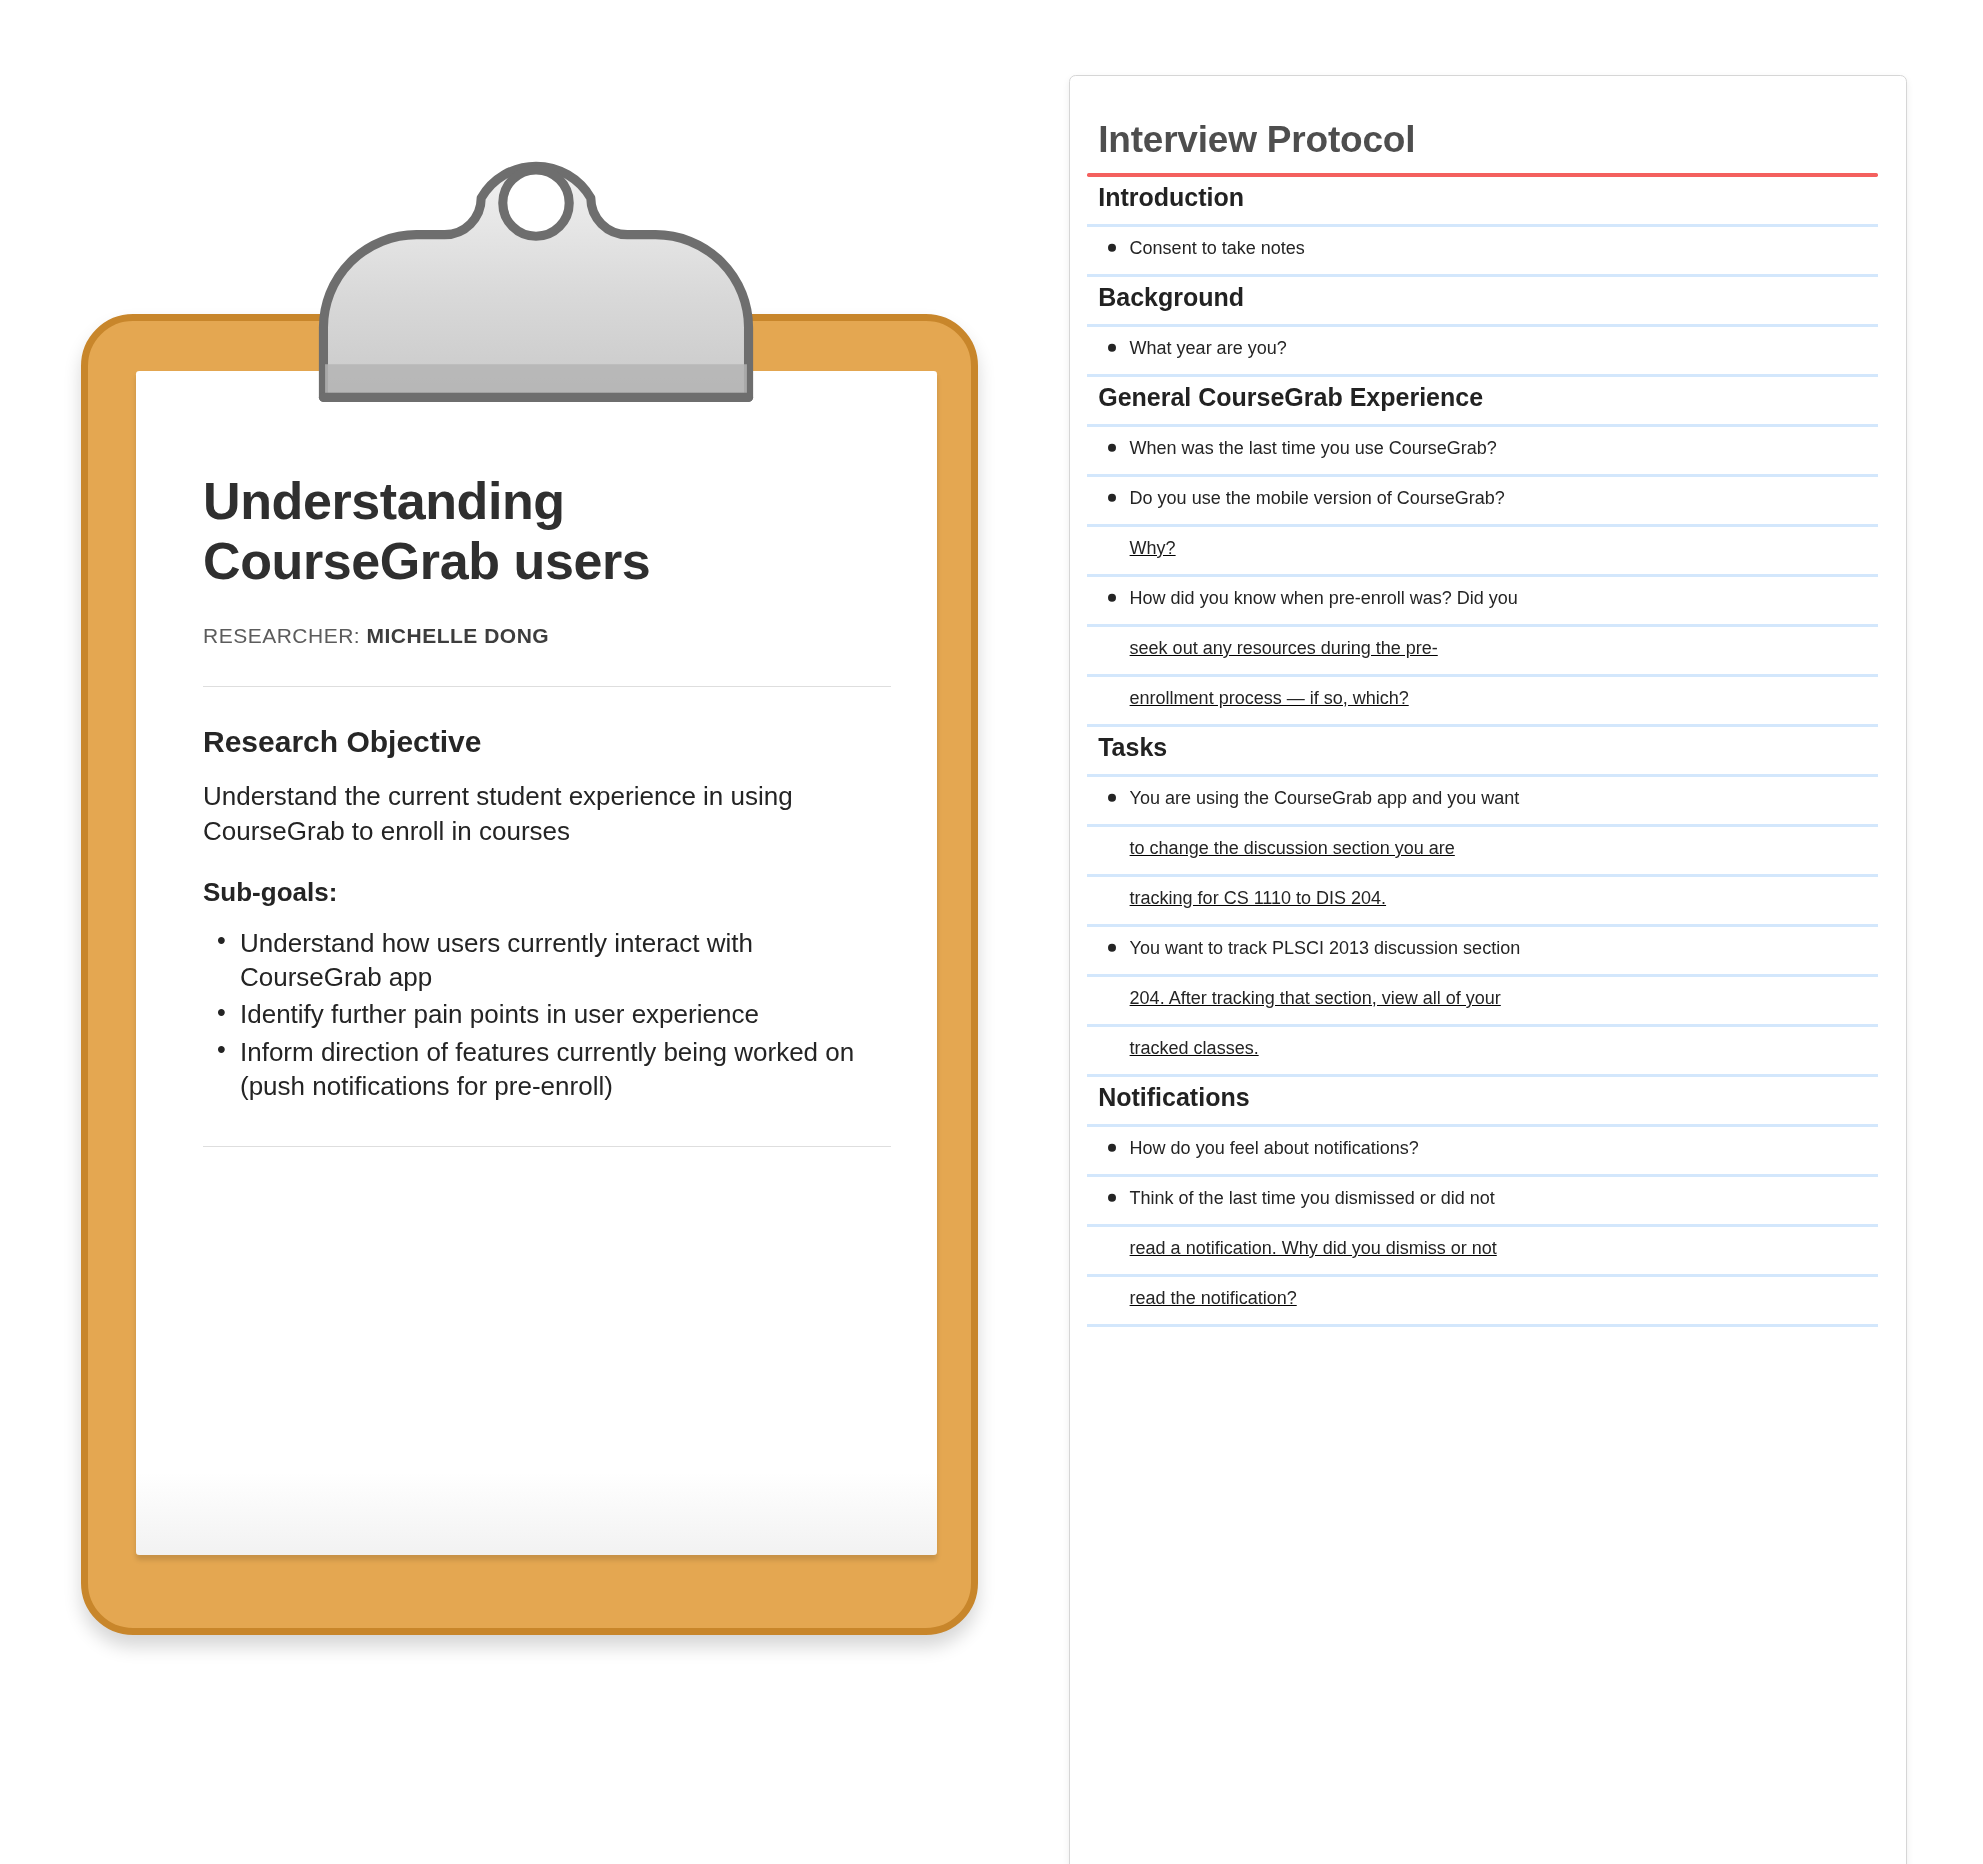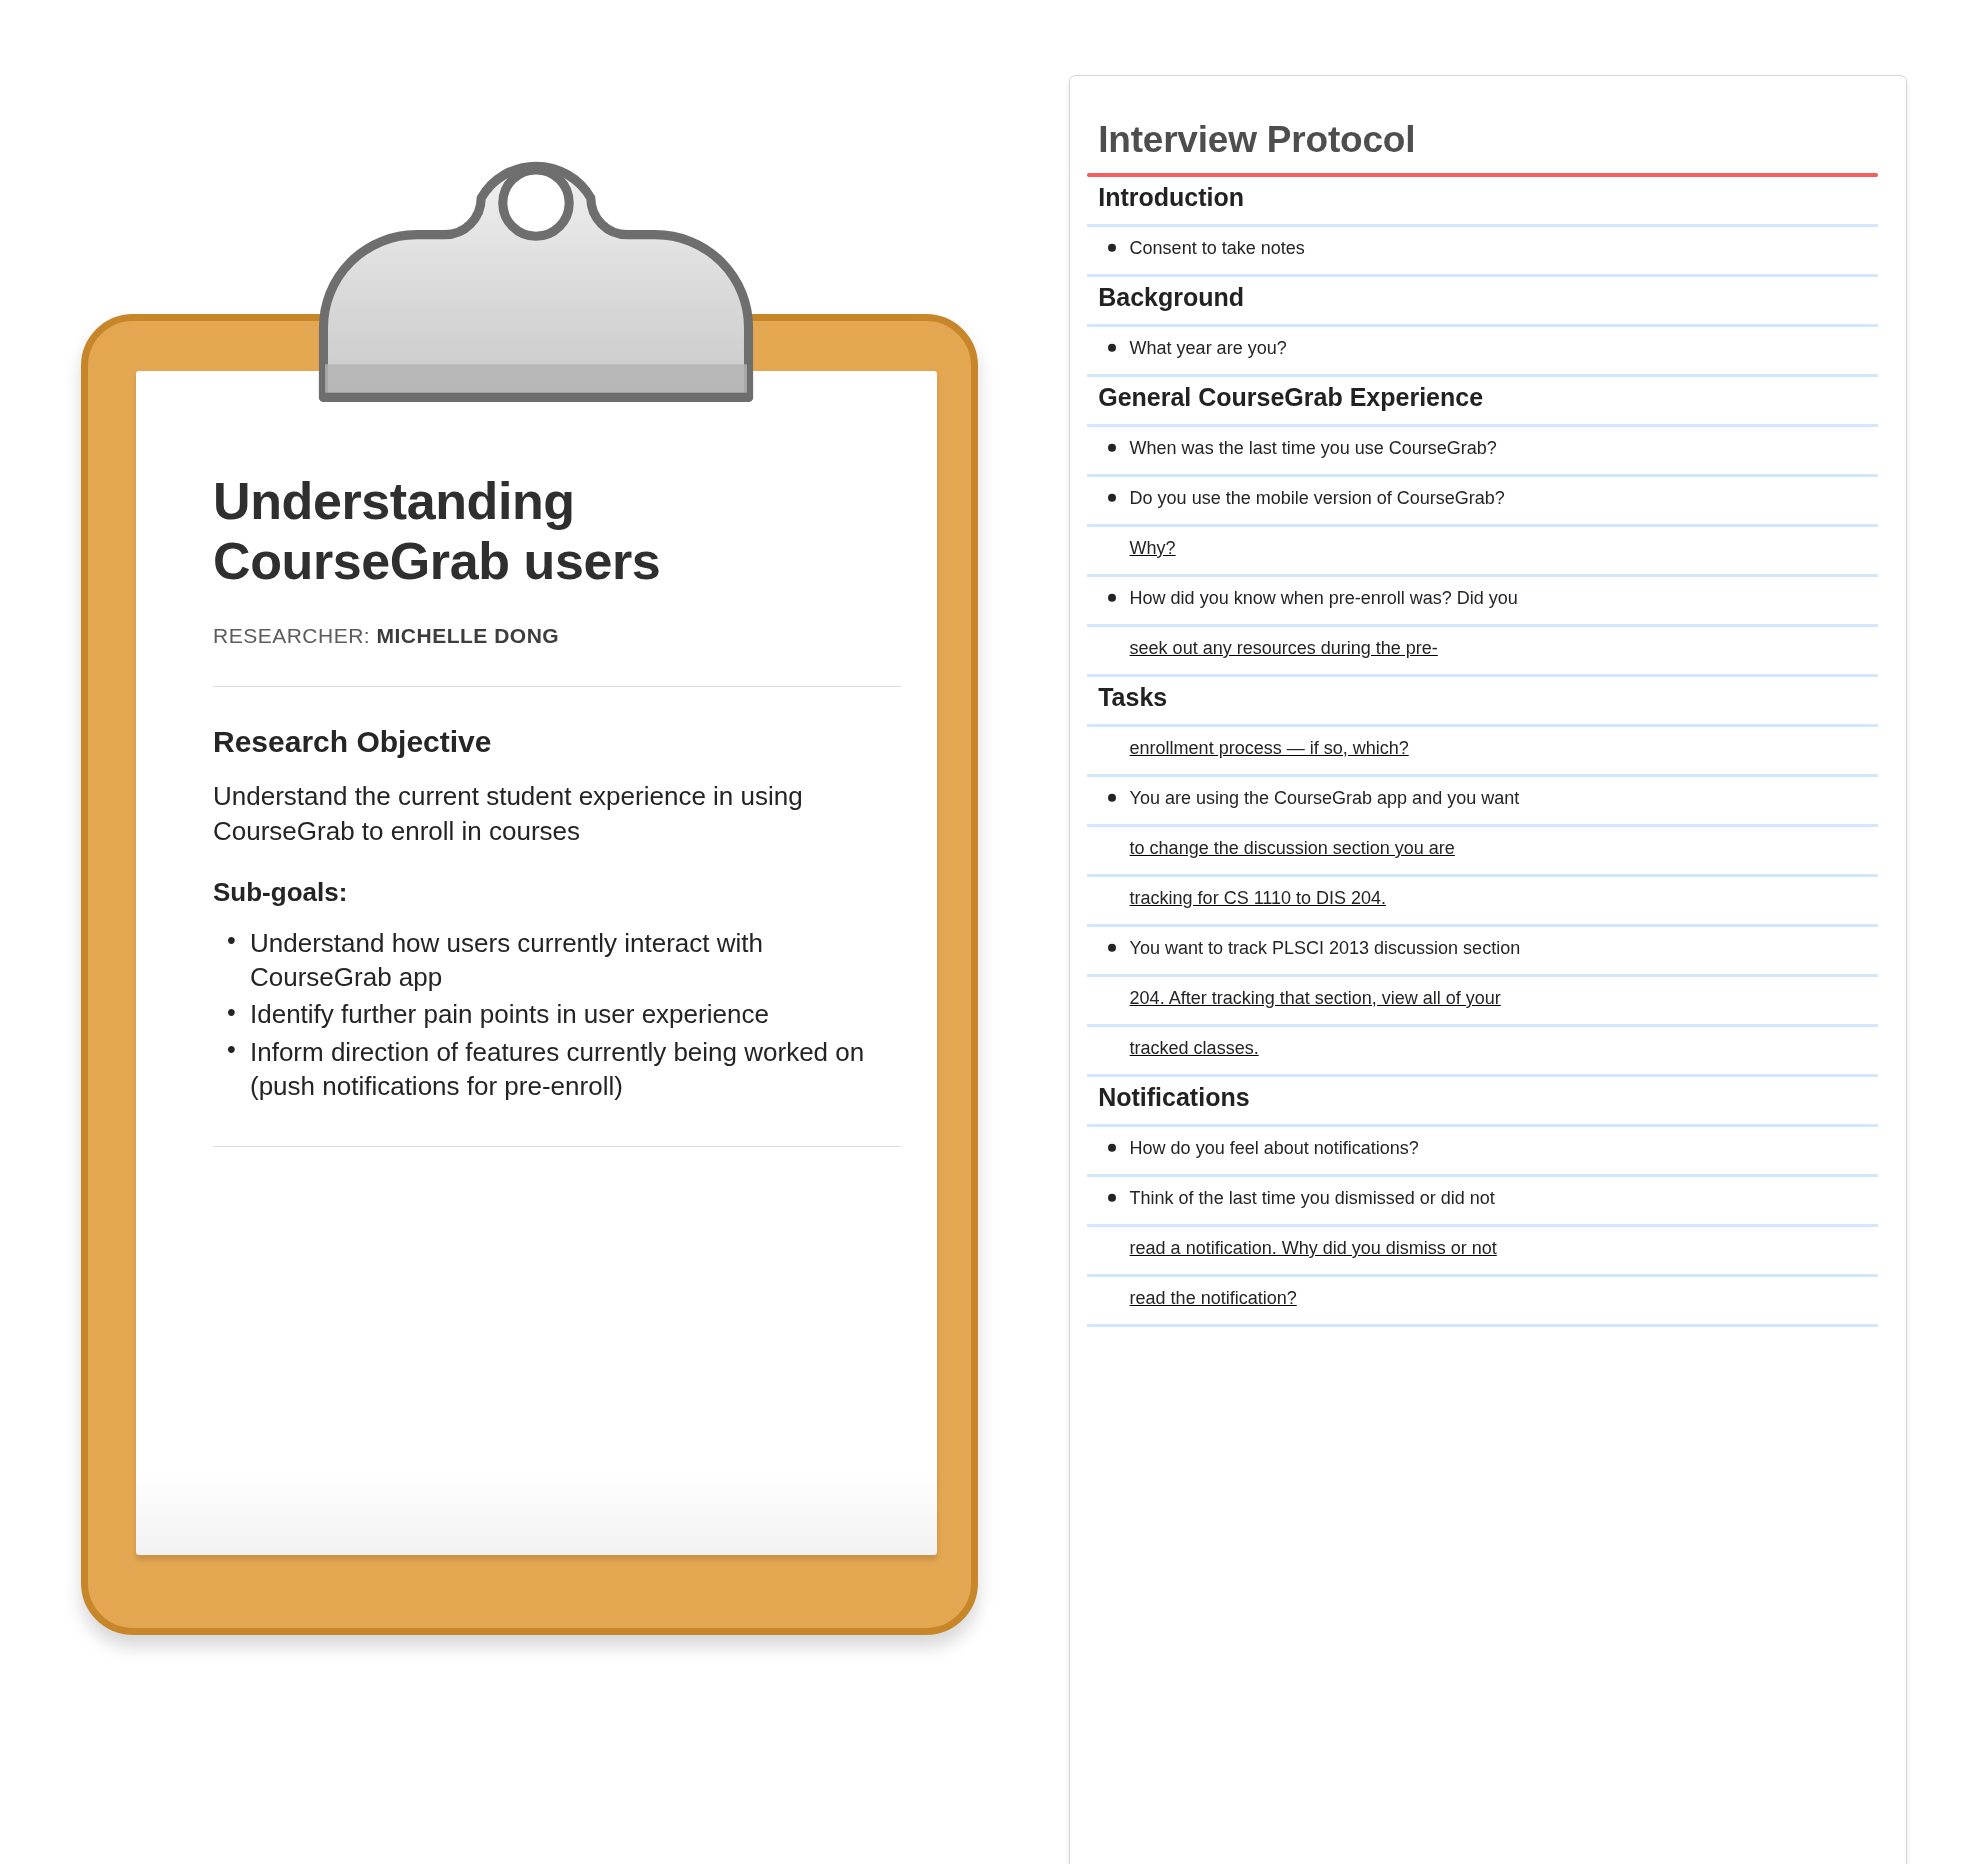--- a/index.html
+++ b/index.html
@@ -48,21 +48,21 @@
     left: 48px;
     top: 50px;
     width: 801px;
     height: 1184px;
     background: linear-gradient(to bottom, #ffffff 0%, #ffffff 93%, #f2f2f2 100%);
     border-radius: 3.3px;
     box-shadow: 0 4.2px 5px rgba(0,0,0,0.13);
   }
   .paper-inner {
     position: absolute;
-    left: 12px;
+    left: 2px;
     top: 0;
     width: 818px;
     height: 1184px;
     padding: 100px 65px 0 65px;
     box-sizing: border-box;
   }
 
   
   #clip-graphic {
     position: absolute;
@@ -326,25 +326,25 @@
           <div class="rule-row cont-row">
             <span class="q-text">Why?</span>
           </div>
           <div class="rule-row bullet-row">
             <span class="q-bullet"></span>
             <span class="q-text">How did you know when pre-enroll was? Did you</span>
           </div>
           <div class="rule-row cont-row">
             <span class="q-text">seek out any resources during the pre-</span>
           </div>
+          <div class="rule-row cont-row">
+            <span class="q-text">enrollment process — if so, which?</span>
+          </div>
           <div class="rule-row section-head">
             <span class="sec-label">Tasks</span>
-          </div>
-          <div class="rule-row cont-row">
-            <span class="q-text">enrollment process — if so, which?</span>
           </div>
           <div class="rule-row bullet-row">
             <span class="q-bullet"></span>
             <span class="q-text">You are using the CourseGrab app and you want</span>
           </div>
           <div class="rule-row cont-row">
             <span class="q-text">to change the discussion section you are</span>
           </div>
           <div class="rule-row cont-row">
             <span class="q-text">tracking for CS 1110 to DIS 204.</span>

